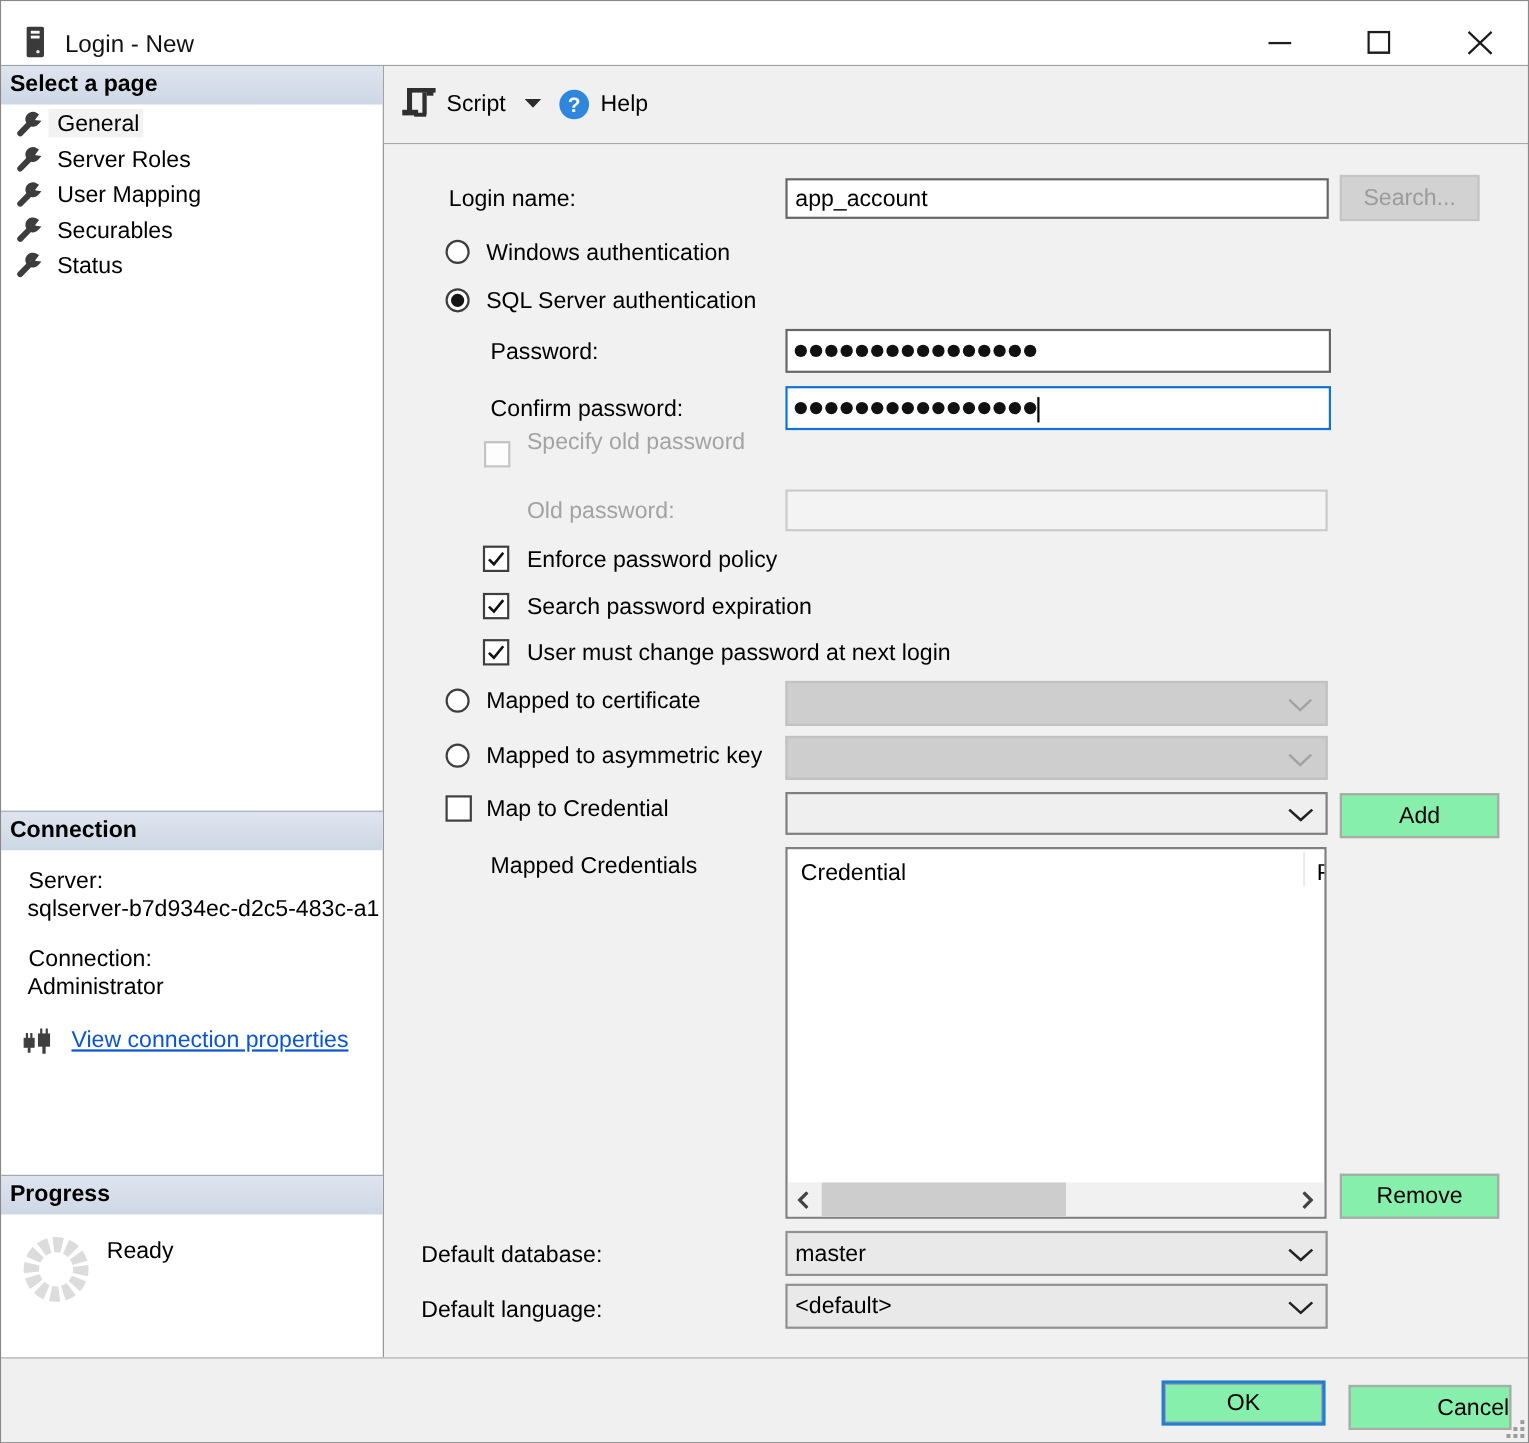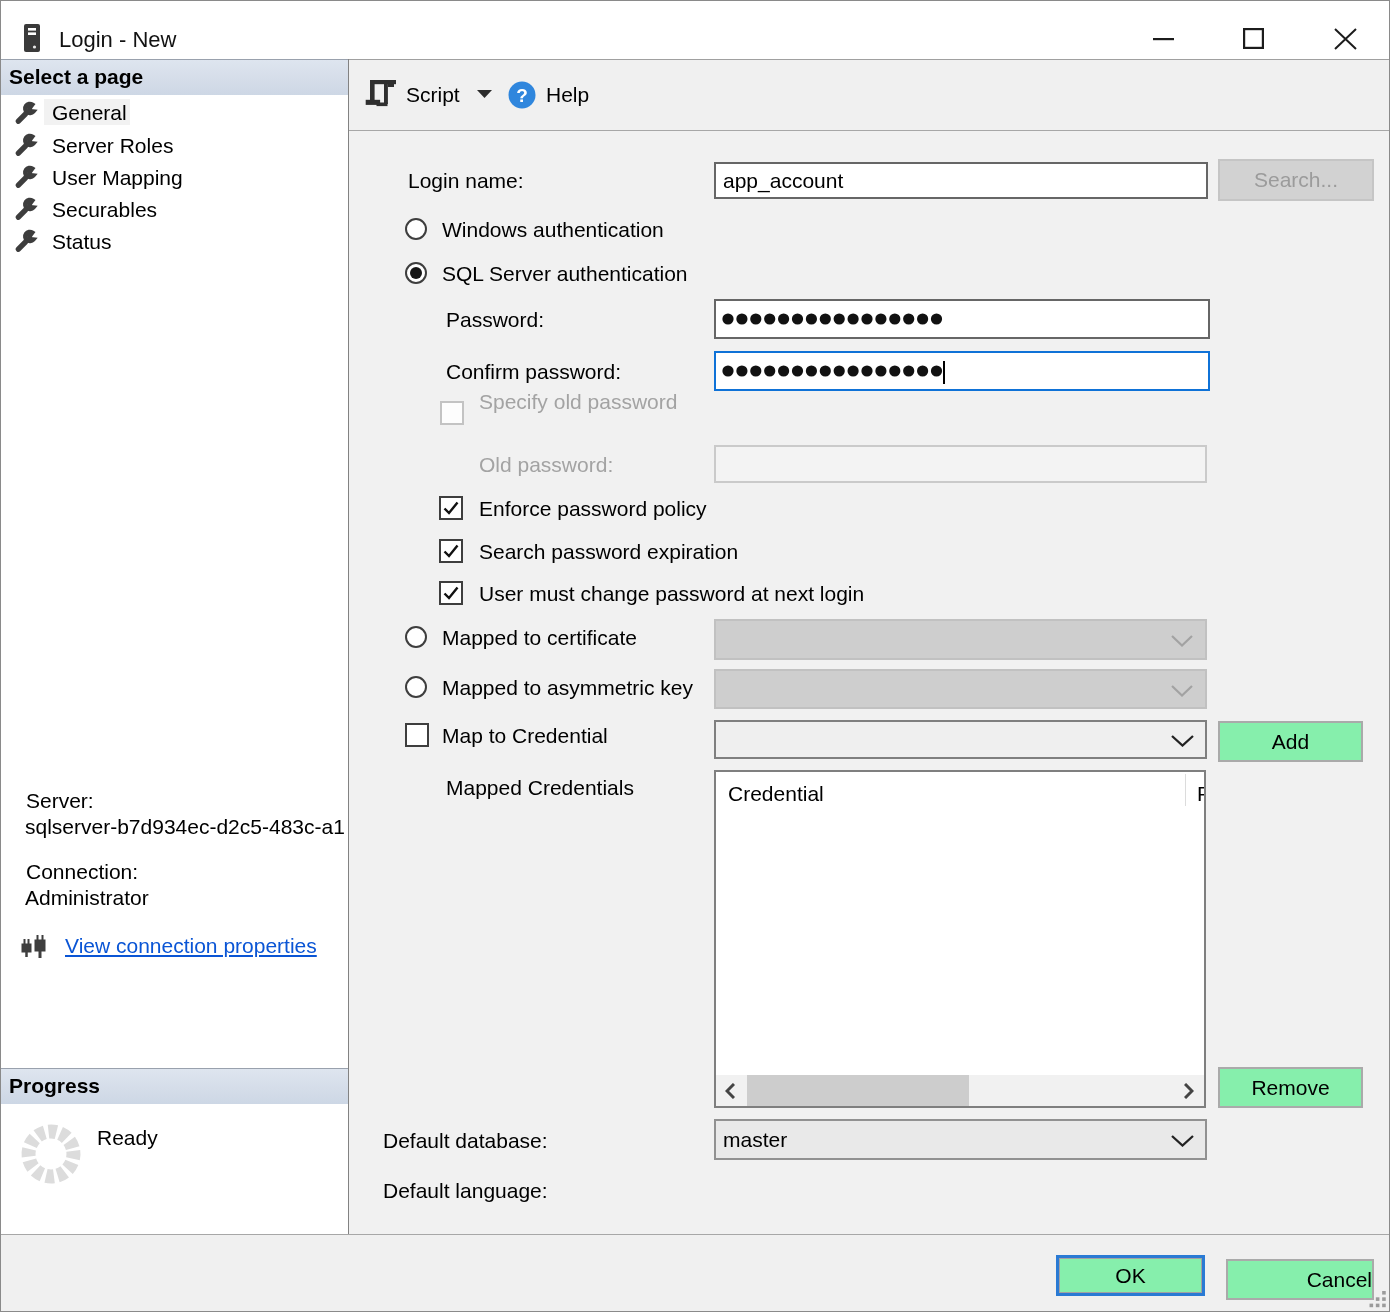--- a/index.html
+++ b/index.html
@@ -76,20 +76,21 @@
     <div class="item" style="top:107px;">User Mapping</div>
     <svg class="abs wrench" style="left:13px;top:138px">
         <use href="#wrench"></use>
       </svg>
     <div class="item" style="top:139px;">Securables</div>
     <svg class="abs wrench" style="left:13px;top:170px">
         <use href="#wrench"></use>
       </svg>
     <div class="item" style="top:171px;">Status</div>
 
+    <div class="sect" style="top:678px;">Connection</div>
     <div class="item" style="left:25px;top:730px;">Server:</div>
     <div class="item" style="left:24px;top:756px;">sqlserver-b7d934ec-d2c5-483c-a1</div>
     <div class="item" style="left:25px;top:801px;">Connection:</div>
     <div class="item" style="left:24px;top:827px;">Administrator</div>
     <svg class="abs" style="left:19px;top:874px" width="27" height="28" viewBox="0 0 27 28">
       <g fill="#3f3f3f" stroke="#3f3f3f">
         <rect x="2" y="11" width="9" height="8"></rect>
         <line x1="4.5" y1="6" x2="4.5" y2="11" stroke-width="2"></line>
         <line x1="8.5" y1="6" x2="8.5" y2="11" stroke-width="2"></line>
         <line x1="6.5" y1="19" x2="6.5" y2="24" stroke-width="2.5"></line>
@@ -126,21 +127,21 @@
         </svg>
       <svg class="abs" style="left:159px;top:21px" width="28" height="28" viewBox="0 0 28 28">
         <circle cx="14" cy="14" r="13.5" fill="#2f86dd"></circle>
         <text x="14" y="21" font-size="19" font-weight="bold" fill="#fff" text-anchor="middle" font-family="Liberation Sans,sans-serif">?</text>
       </svg>
       <span class="lbl" style="left:197px;top:23px;">Help</span>
     </div>
 
     <span class="lbl" style="left:34px;top:110px;margin-left:25px;">Login name:</span>
     <div class="tb" style="left:365px;top:103px;width:494px;height:37px;line-height:33px;padding-left:7px;">app_account</div>
-    <div class="btn" style="left:869px;top:100px;width:156px;height:42px;line-height:38px;background:#d2d2d2;border-color:#c5c5c5;color:#9b9b9b;">Search...</div>
+    <div class="btn" style="left:869px;top:100px;width:127px;height:42px;line-height:38px;background:#d2d2d2;border-color:#c5c5c5;color:#9b9b9b;">Search...</div>
 
     <div class="radio" style="left:56px;top:159px;"></div>
     <span class="lbl" style="left:93px;top:159px;">Windows authentication</span>
     <div class="radio sel" style="left:56px;top:203px;"></div>
     <span class="lbl" style="left:93px;top:203px;">SQL Server authentication</span>
 
     <span class="lbl" style="left:97px;top:249px;">Password:</span>
     <div class="tb" style="left:365px;top:240px;width:496px;height:40px;">
       <svg class="abs" style="left:6px;top:11px" width="224" height="14" viewBox="0 0 224 14">
         <g fill="#111">
@@ -247,20 +248,25 @@
     </div>
     <div class="btn" style="left:869px;top:1008px;width:145px;height:41px;line-height:37px;">Remove</div>
 
     <span class="lbl" style="left:34px;top:1070px;">Default database:</span>
     <div class="combo" style="left:365px;top:1060px;width:493px;height:41px;line-height:38px;padding-left:7px;">master
       <svg class="abs" style="right:11px;top:14px" width="23" height="12" viewBox="0 0 23 12">
           <path d="M1 1 L11.5 10.5 L22 1" fill="none" stroke="#222" stroke-width="2.3"></path>
         </svg>
     </div>
     <span class="lbl" style="left:34px;top:1120px;">Default language:</span>
+    <div class="combo" style="left:365px;top:1108px;width:493px;height:41px;line-height:38px;padding-left:7px;">&lt;default&gt;
+      <svg class="abs" style="right:11px;top:14px" width="23" height="12" viewBox="0 0 23 12">
+          <path d="M1 1 L11.5 10.5 L22 1" fill="none" stroke="#222" stroke-width="2.3"></path>
+        </svg>
+    </div>
   </div>
 
   <div class="footer">
     <div class="btn" style="left:1055px;top:20px;width:149px;height:41px;line-height:35px;border:3px solid #2a7ad4;box-shadow:inset 0 0 0 1px #a2a2a2;">OK</div>
     <div class="btn" style="left:1225px;top:24px;width:148px;height:41px;line-height:37px;text-align:right;">Cancel</div>
     <svg class="abs" style="left:1368px;top:56px" width="20" height="20" viewBox="0 0 18 19">
       <g fill="#9b9b9b">
         <rect x="12" y="0" width="3.4" height="3.4"></rect>
         <rect x="6" y="6" width="3.4" height="3.4"></rect>
           <rect x="12" y="6" width="3.4" height="3.4"></rect>

